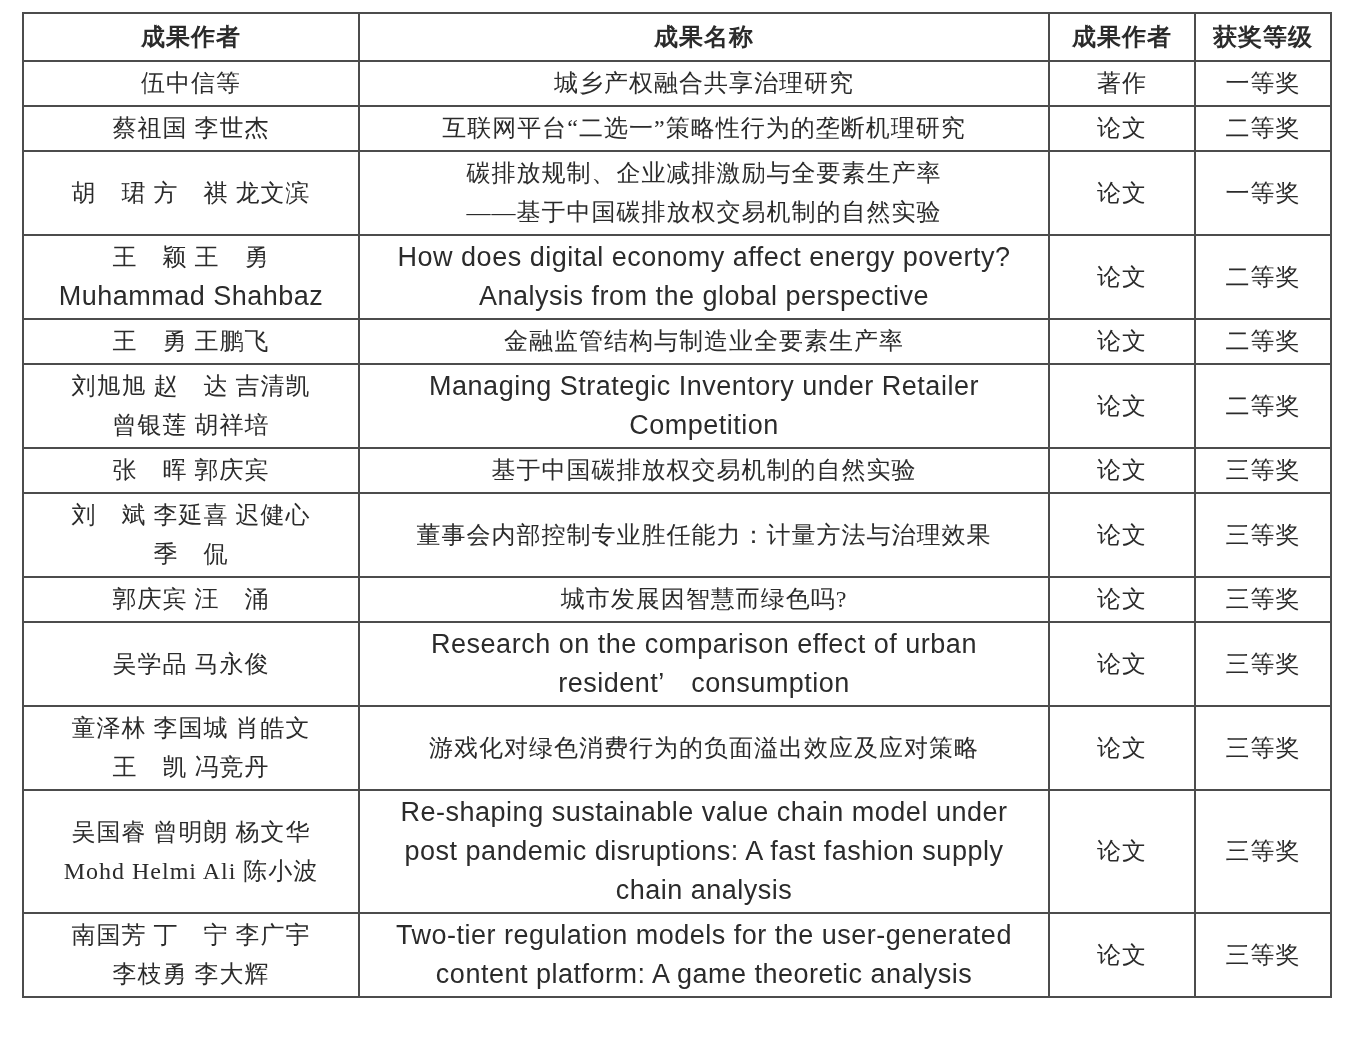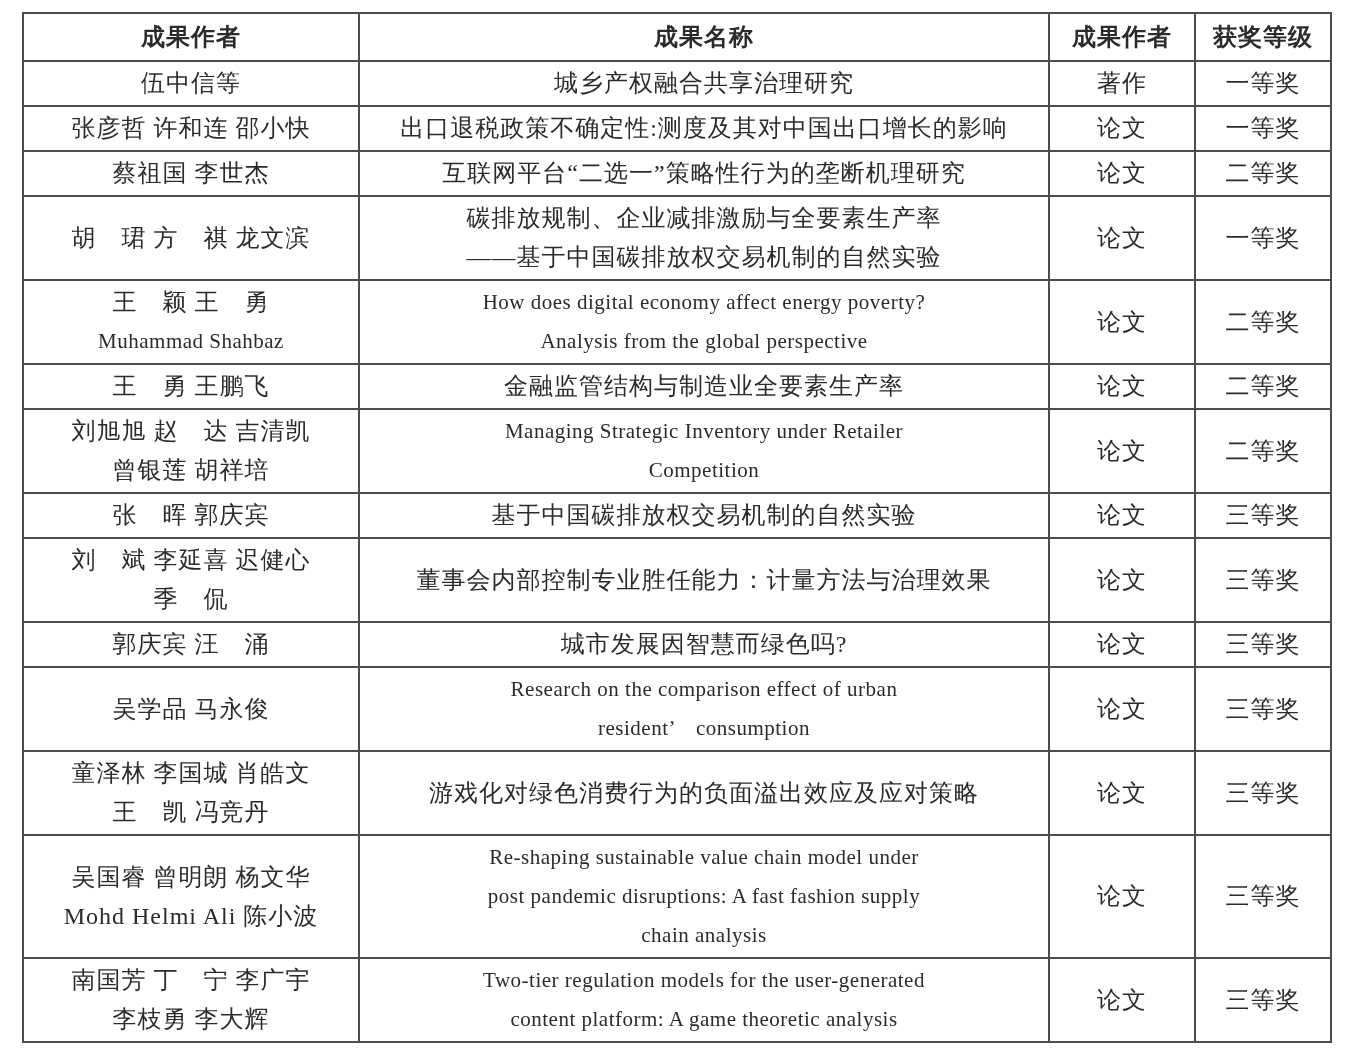--- a/index.html
+++ b/index.html
@@ -39,22 +39,22 @@
   }
   .awards-table td {
     font-size: 24px;
     letter-spacing: 1px;
   }
   .line {
     line-height: 39px;
     white-space: pre;
   }
   .line.latin {
-    font-family: Liberation Serif, serif;
-    font-size: 21px;
+    font-family: Liberation Sans, sans-serif;
+    font-size: 27px;
     letter-spacing: 0.5px;
   }
   .cell-value {
     line-height: 39px;
     white-space: pre;
   }
 </style>
 </head>
 <body>
 
@@ -84,34 +84,20 @@
           </td>
           <td>
             <div class="cell-value">著作</div>
           </td>
           <td>
             <div class="cell-value">一等奖</div>
           </td>
         </tr>
         <tr>
           <td>
-            <div class="line">张彦哲 许和连 邵小快</div>
-          </td>
-          <td>
-            <div class="line">出口退税政策不确定性:测度及其对中国出口增长的影响</div>
-          </td>
-          <td>
-            <div class="cell-value">论文</div>
-          </td>
-          <td>
-            <div class="cell-value">一等奖</div>
-          </td>
-        </tr>
-        <tr>
-          <td>
             <div class="line">蔡祖国 李世杰</div>
           </td>
           <td>
             <div class="line">互联网平台“二选一”策略性行为的垄断机理研究</div>
           </td>
           <td>
             <div class="cell-value">论文</div>
           </td>
           <td>
             <div class="cell-value">二等奖</div>

